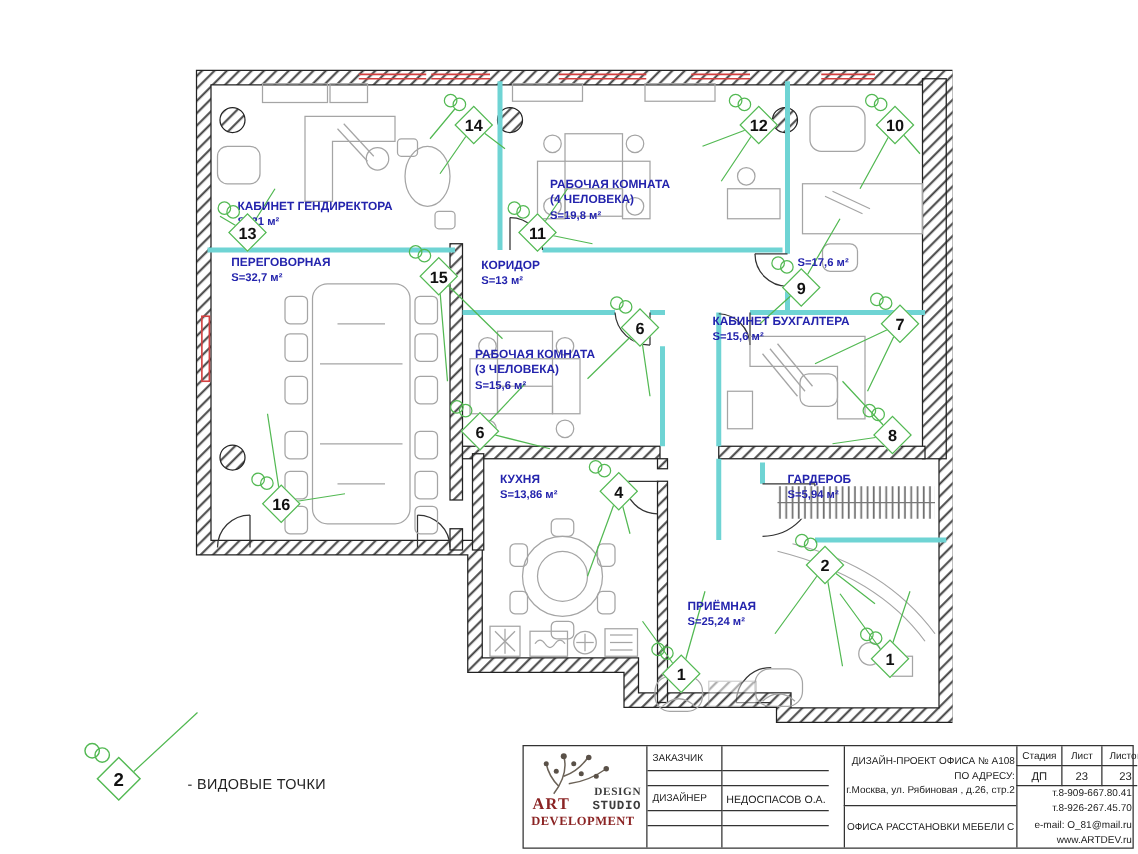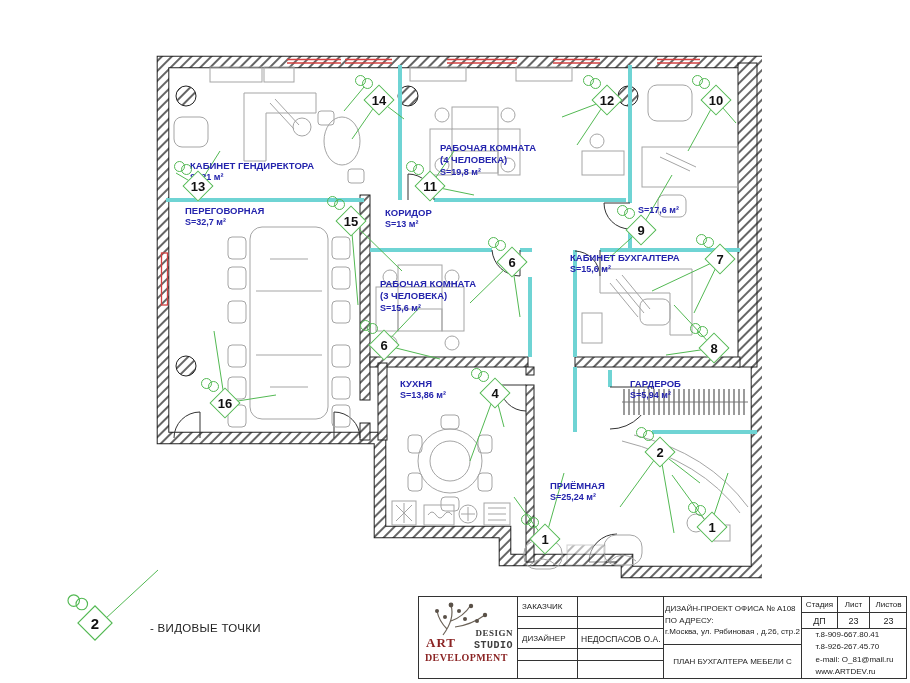--- a/index.html
+++ b/index.html
@@ -40,21 +40,21 @@
   .logo-cell .l-art{position:absolute;left:7px;top:38px;font-family:"Liberation Serif",serif;
         font-weight:bold;font-size:13px;color:#8b2424;letter-spacing:1px;}
   .logo-cell .l-studio{position:absolute;right:4px;top:43px;font-family:Liberation Mono, monospace;
         font-weight:bold;font-size:10px;color:#3d3d3d;letter-spacing:.5px;}
   .logo-cell .l-dev{position:absolute;left:6px;top:55px;font-family:"Liberation Serif",serif;
         font-weight:bold;font-size:10px;color:#8b2424;letter-spacing:.4px;}
   .tb{position:relative;flex:1;}
   .tb .cell{position:absolute;box-sizing:border-box;font-size:8px;color:#222;
         display:flex;align-items:center;}
   .tb .lab{padding-left:4px;text-align:center;}
-  .tb .ctr{justify-content:center;text-align:left;}
+  .tb .ctr{justify-content:center;text-align:right;margin-left:12px;}
   .bL{border-left:1px solid #333;}
   .bR{border-right:1px solid #333;} .bB{border-bottom:1px solid #333;}
   .proj{font-size:9px;line-height:1.45;}
   .draw-title{font-size:7.6px;line-height:1.5;}
   .contacts{font-size:7.2px;line-height:1.55;}
 </style>
 </head>
 <body>
 
 <div class="page">
@@ -489,21 +489,21 @@
 
       <div class="cell ctr bL bB proj" style="left:145px;top:0;width:138px;height:48px">
         <div>
           <div>ДИЗАЙН-ПРОЕКТ ОФИСА № А108</div>
           <div>ПО АДРЕСУ:</div>
           <div>г.Москва, ул. Рябиновая , д.26, стр.2</div>
         </div>
       </div>
       <div class="cell ctr bL draw-title" style="left:145px;top:48px;width:138px;height:33px">
         <div>
-          <div>ПЛАН БУХГАЛТЕРА МЕБЕЛИ   С</div>
+          <div>ОФИСА РАССТАНОВКИ МЕБЕЛИ   С</div>
         </div>
       </div>
 
       <div class="cell ctr bL bB" style="left:283px;top:0;width:36px;height:16px">Стадия</div>
       <div class="cell ctr bL bB" style="left:319px;top:0;width:32px;height:16px">Лист</div>
       <div class="cell ctr bL bB" style="left:351px;top:0;width:38px;height:16px">Листов</div>
       <div class="cell ctr bL bB" style="left:283px;top:16px;width:36px;height:16px;font-size:9px">ДП</div>
       <div class="cell ctr bL bB" style="left:319px;top:16px;width:32px;height:16px;font-size:9px">23</div>
       <div class="cell ctr bL bB" style="left:351px;top:16px;width:38px;height:16px;font-size:9px">23</div>
 

